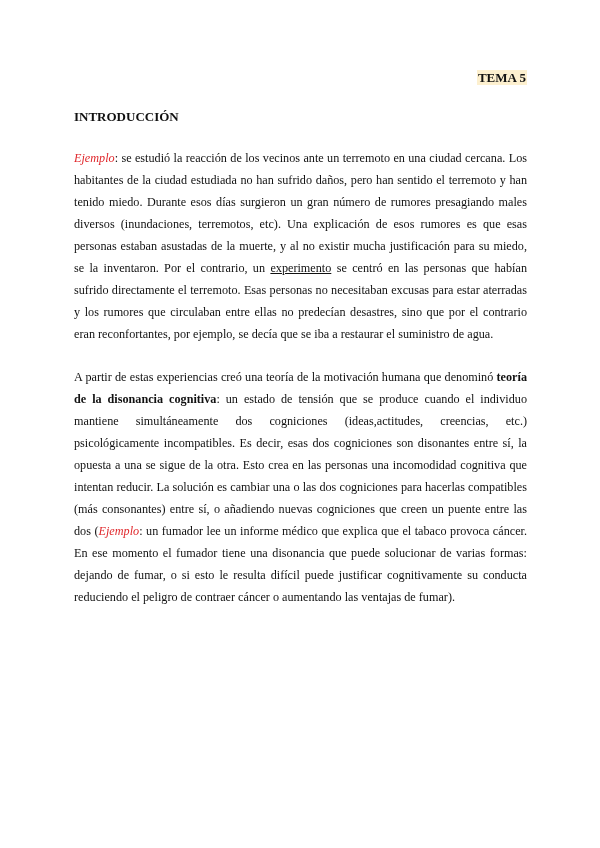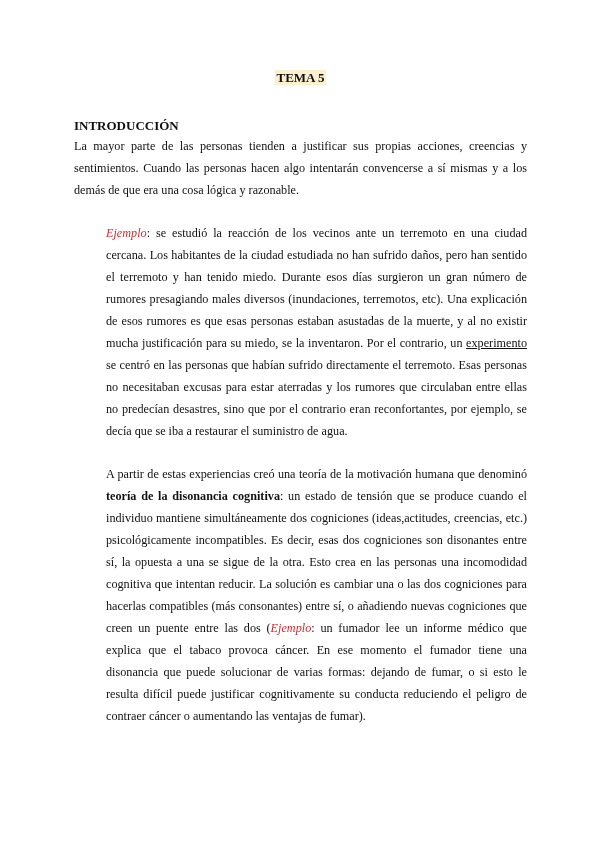--- a/index.html
+++ b/index.html
@@ -15,64 +15,63 @@
       font-family: "Liberation Serif", "DejaVu Serif", serif;
       color: #111111;
     }
     .page {
       position: absolute;
       left: 74px;
       top: 68px;
       width: 453px;
     }
     .title-block {
-      text-align: center;
+      text-align: right;
       font-weight: bold;
       font-size: 13px;
       line-height: 20px;
     }
     .title-line {
       display: block;
       margin: 0 0 4px 0;
     }
     .hl {
       background: #fdf0cf;
       padding: 0 1px;
     }
     .section-heading {
       font-weight: bold;
       font-size: 13px;
-      margin-top: 29px;
+      margin-top: 20px;
       line-height: 18px;
     }
     p {
       margin: 0;
       font-size: 12.2px;
       line-height: 22px;
       text-align: justify;
       text-align-last: left;
     }
-    .para-gap { margin-top: 21px; margin-left: 32px; }
+    .para-gap { margin-top: 21px; }
     .ej {
       color: #e0272b;
       font-style: italic;
     }
     .ul { text-decoration: underline; }
     .b { font-weight: bold; }
   </style>
 </head>
 <body>
 
 <div class="page">
 
   <div class="title-block">
     <span class="title-line"><span class="hl">TEMA 5</span></span>
   </div>
 
   <div class="section-heading">INTRODUCCIÓN</div>
 
-  <p>La mayor parte de las personas tienden a justificar sus propias acciones,  creencias y sentimientos. Cuando las personas hacen algo intentarán  convencerse a sí mismas y a los demás de que era una cosa lógica y razonable.</p>
 
   <p class="para-gap"><span class="ej">Ejemplo</span><span>: se estudió la reacción de los vecinos ante un terremoto en una ciudad  cercana. Los habitantes de la ciudad estudiada no han sufrido daños, pero han  sentido el terremoto y han tenido miedo. Durante esos días surgieron un gran número  de rumores presagiando males diversos (inundaciones, terremotos, etc). Una  explicación de esos rumores es que esas personas estaban asustadas de la muerte, y al no existir mucha justificación para su miedo, se la inventaron. Por el  contrario, un </span><span class="ul">experimento</span><span> se centró en las personas que habían sufrido directamente el terremoto. Esas personas no necesitaban excusas para estar aterradas y los rumores que circulaban entre ellas no predecían desastres, sino  que por el contrario eran reconfortantes, por ejemplo, se decía que se iba a  restaurar el suministro de agua.</span></p>
 
   <p class="para-gap"><span>A partir de estas experiencias creó una teoría de la motivación humana que  denominó </span><span class="b">teoría de la disonancia cognitiva</span><span>: un estado de tensión que se  produce cuando el individuo mantiene simultáneamente dos cogniciones (ideas,actitudes, creencias, etc.) psicológicamente incompatibles. Es decir, esas dos  cogniciones son disonantes entre sí, la opuesta a una se sigue de la otra. Esto  crea en las personas una incomodidad cognitiva que intentan reducir. La solución   es cambiar una o las dos cogniciones para hacerlas compatibles (más consonantes) entre sí, o añadiendo nuevas cogniciones que creen un puente  entre las dos (</span><span class="ej">Ejemplo</span><span>: un fumador lee un informe médico que explica que el  tabaco provoca cáncer. En ese momento el fumador tiene una disonancia que   puede solucionar de varias formas: dejando de fumar, o si esto le resulta difícil  puede justificar cognitivamente su conducta reduciendo el peligro de contraer  cáncer o aumentando las ventajas de fumar).</span></p>
 
 </div>
 
 </body></html>

